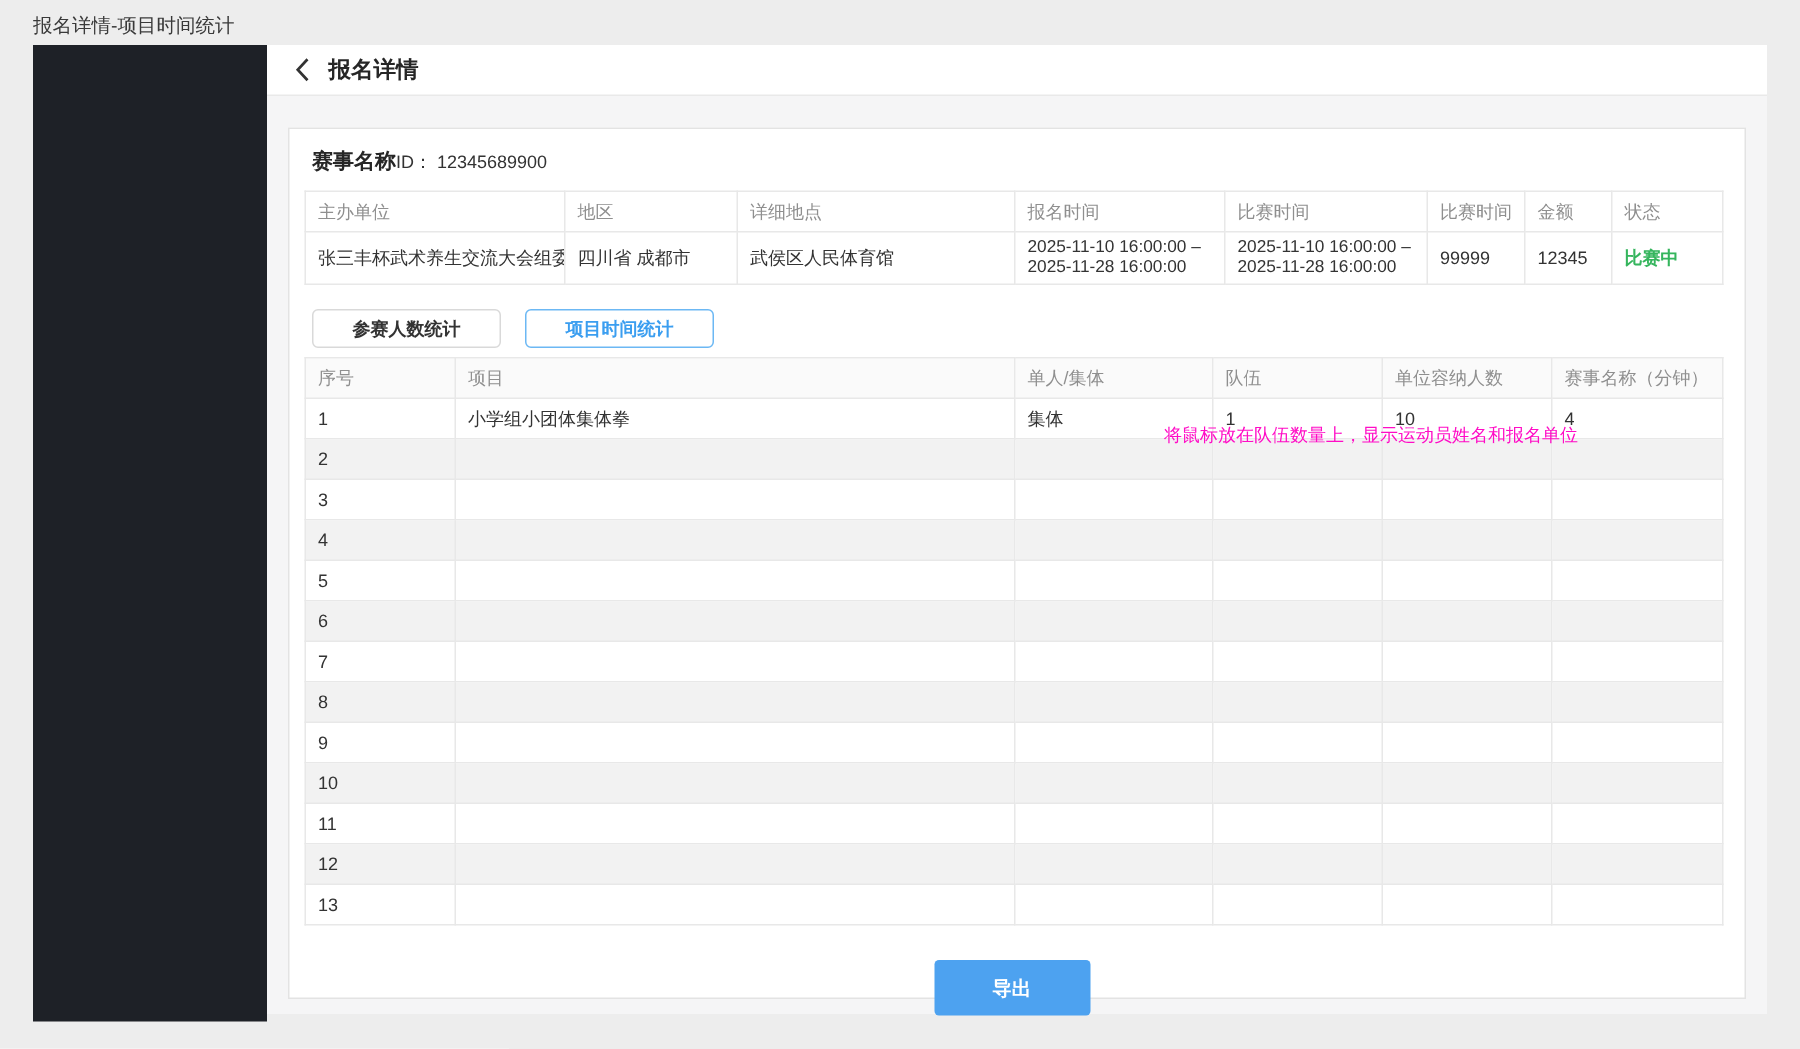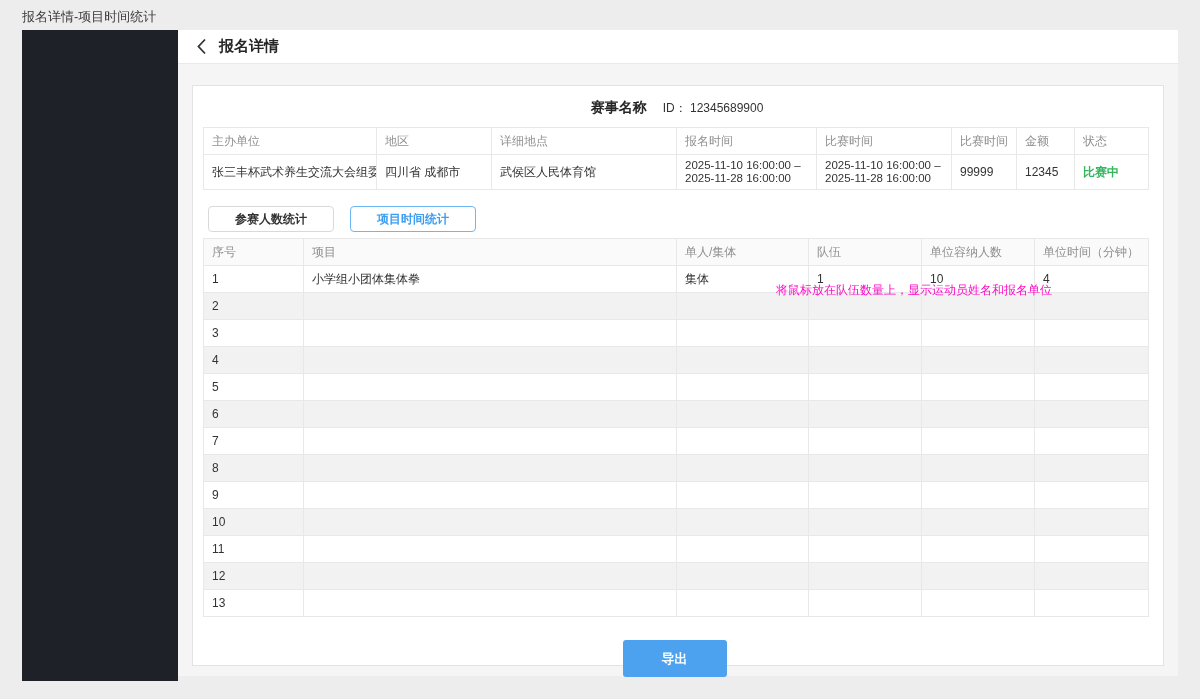--- a/index.html
+++ b/index.html
@@ -14,24 +14,24 @@
 
   .page-header { height:34px; background:#fff; border-bottom:1px solid #e9e9e9;
     display:flex; align-items:center; padding-left:18px; }
   .back-btn { display:flex; align-items:center; cursor:pointer; }
   .back-btn svg { display:block; }
   .page-header-title { font-size:15px; font-weight:bold; color:#262626; margin-left:12px; }
 
   .card { position:relative; margin:21px 14px 0 14px; height:581px; background:#fff;
     border:1px solid #e3e3e3; padding:0 17px 0 10px; }
 
-  .card-head { display:flex; justify-content:center; align-items:center;
+  .card-head { display:flex; justify-content:flex-start; align-items:center;
     padding:13px 0 10px 5px; }
   .card-title { font-size:14px; font-weight:bold; color:#262626; }
-  .card-id { font-size:12px; color:#333;margin-left:16px; }
+  .card-id { font-size:12px; color:#333; }
 
   table { width:100%; border-collapse:collapse; table-layout:fixed; }
   th, td { border:1px solid #e8e8e8; font-size:12px; text-align:left;
     padding:4px 8px; color:#333; overflow:hidden; white-space:nowrap; }
   th { color:#8f8f8f; font-weight:normal; height:27px; }
   .event-table td { height:27px; }
   .time-cell div { line-height:13px; font-size:11.5px; }
   .status-green { color:#35b55d; font-weight:bold; }
 
   .tabs { margin-top:16px; padding-left:5px; display:flex; }
@@ -134,21 +134,21 @@
           <col style="width:113px">
           <col style="width:114px">
       </colgroup>
       <thead>
         <tr>
           <th>序号</th>
           <th>项目</th>
           <th>单人/集体</th>
           <th>队伍</th>
           <th>单位容纳人数</th>
-          <th>单位时间（分钟）</th>
+          <th>赛事名称（分钟）</th>
         </tr>
       </thead>
       <tbody>
           <tr>
             <td>1</td>
             <td>小学组小团体集体拳</td>
             <td>集体</td>
             <td>1</td>
             <td>10</td>
             <td>4</td>

